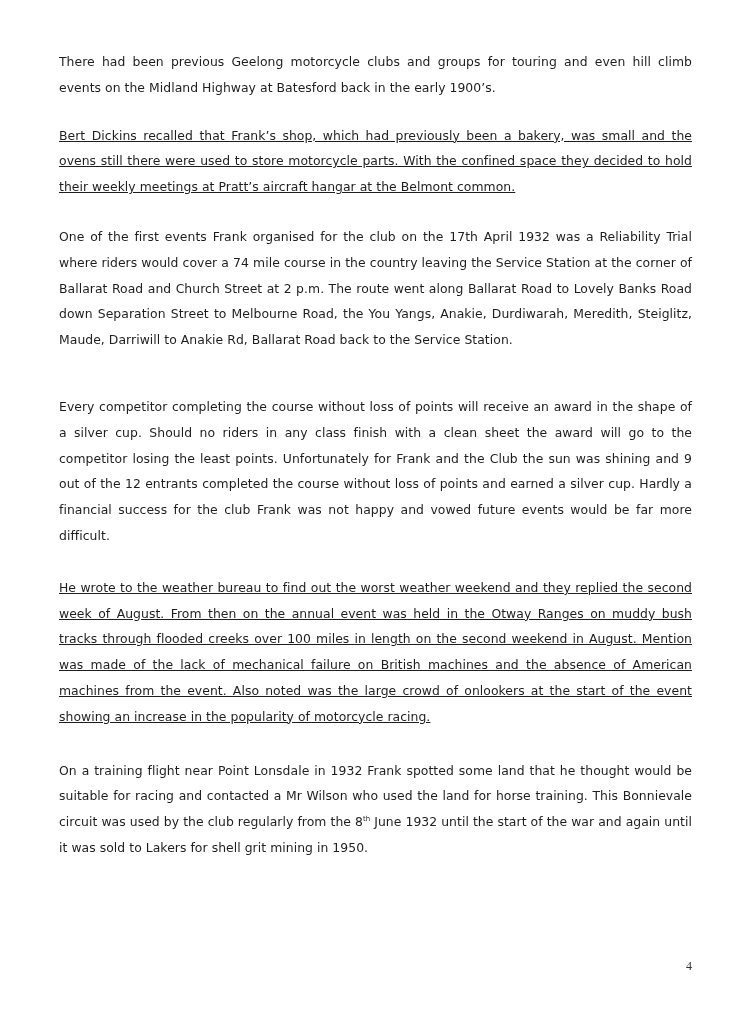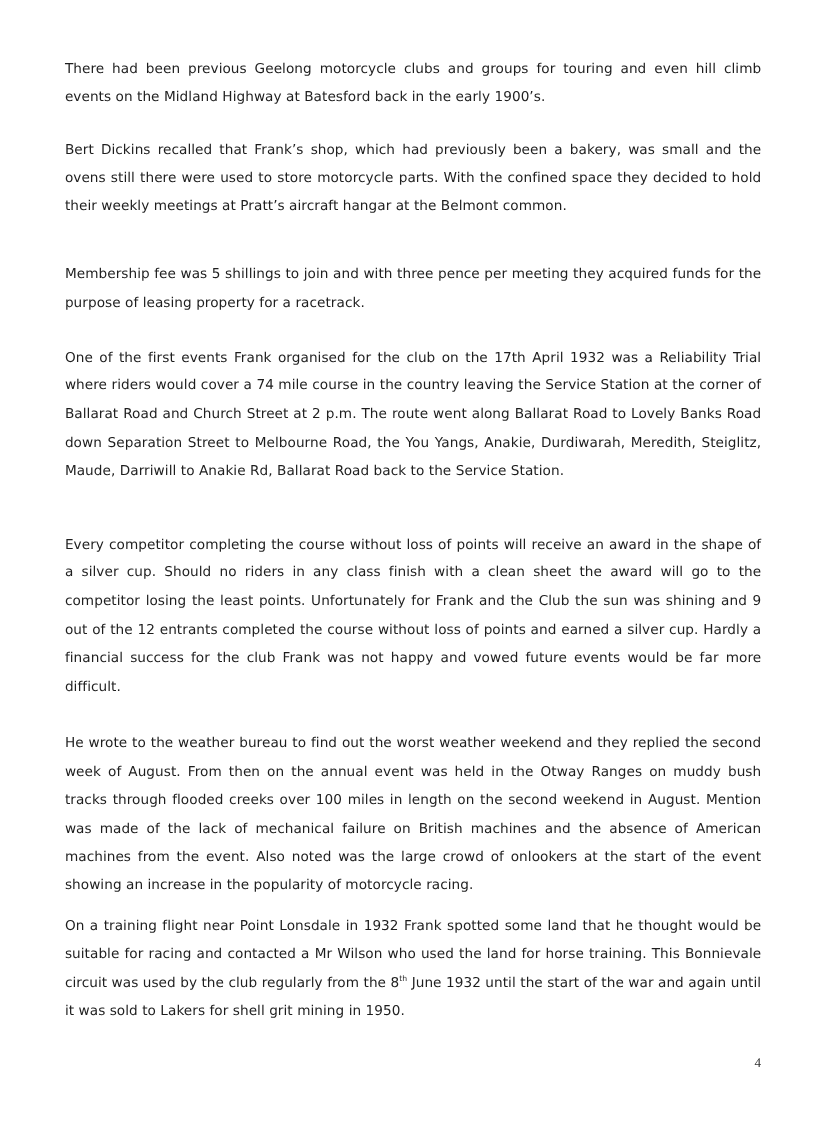--- a/index.html
+++ b/index.html
@@ -31,25 +31,25 @@
       font-family: "DejaVu Sans", sans-serif;
       font-size: 12.4px;
       line-height: 25.8px;
       letter-spacing: 0.05px;
     }
     .para {
       margin: 0 0 26px 0;
       text-align: justify;
     }
     .para.p1 { margin-bottom: 22px; }
-    .para.p2 { margin-bottom: 36px; }
+    .para.p2 { margin-bottom: 24px; text-decoration: underline; }
     .para.p3 { margin-bottom: 24px; }
     .para.p4 { margin-bottom: 41px; }
     .para.p5 { }
-    .para.p6 { margin-bottom: 11px; }
+    .para.p6 { margin-bottom: 28px; text-decoration: underline; }
     sup {
       font-size: 7px;
       line-height: 0;
       vertical-align: super;
     }
     .page-number {
       position: absolute;
       left: 686px;
       top: 959px;
       font-family: "Liberation Serif", serif;
@@ -57,20 +57,19 @@
       color: #333333;
     }
   </style>
 </head>
 <body>
 
 <div class="page">
   <div class="content">
     <p class="para p1">There had been previous Geelong motorcycle clubs and groups for touring and even hill climb events on the Midland Highway at Batesford back in the early 1900’s.</p>
     <p class="para p2">Bert Dickins recalled that Frank’s shop, which had previously been a bakery, was small and the ovens still there were used to store motorcycle parts. With the confined space they decided to hold their weekly meetings at Pratt’s aircraft hangar at the Belmont common.</p>
-    <p class="para p3">Membership fee was 5 shillings to join and with three pence per meeting they acquired funds for the purpose of leasing property for a racetrack.</p>
     <p class="para p4">One of the first events Frank organised for the club on the 17th April 1932 was a Reliability Trial where riders would cover a 74 mile course in the country leaving the Service Station at the corner of Ballarat Road and Church Street at 2 p.m. The route went along Ballarat Road to Lovely Banks Road down Separation Street to Melbourne Road, the You Yangs, Anakie, Durdiwarah, Meredith, Steiglitz, Maude, Darriwill to Anakie Rd, Ballarat Road back to the Service Station.</p>
     <p class="para p5">Every competitor completing the course without loss of points will receive an award in the shape of a silver cup. Should no riders in any class finish with a clean sheet the award will go to the competitor losing the least points.  Unfortunately for Frank and the Club the sun was shining and 9 out of the 12 entrants completed the course without loss of points and earned a silver cup.  Hardly a financial success for the club Frank was not happy and vowed future events would be far more difficult.</p>
     <p class="para p6">He wrote to the weather bureau to find out the worst weather weekend and they replied the second week of August. From then on the annual event was held in the Otway Ranges on muddy bush tracks through flooded creeks over 100 miles in length on the second weekend in August.  Mention was made of the lack of mechanical failure on British machines and the absence of American machines from the event.  Also noted was the large crowd of onlookers at the start of the event showing an increase in the popularity of motorcycle racing.</p>
     <p class="para p7"><span>On a training flight near Point Lonsdale in 1932 Frank spotted some land that he thought would be suitable for racing and contacted a Mr Wilson who used the land for horse training. This Bonnievale circuit was used by the club regularly from the 8</span><sup>th</sup><span> June 1932 until the start of the war and again until it was sold to Lakers for shell grit mining in 1950.</span></p>
   </div>
   <div class="page-number">4</div>
 </div>
 
 </body></html>

